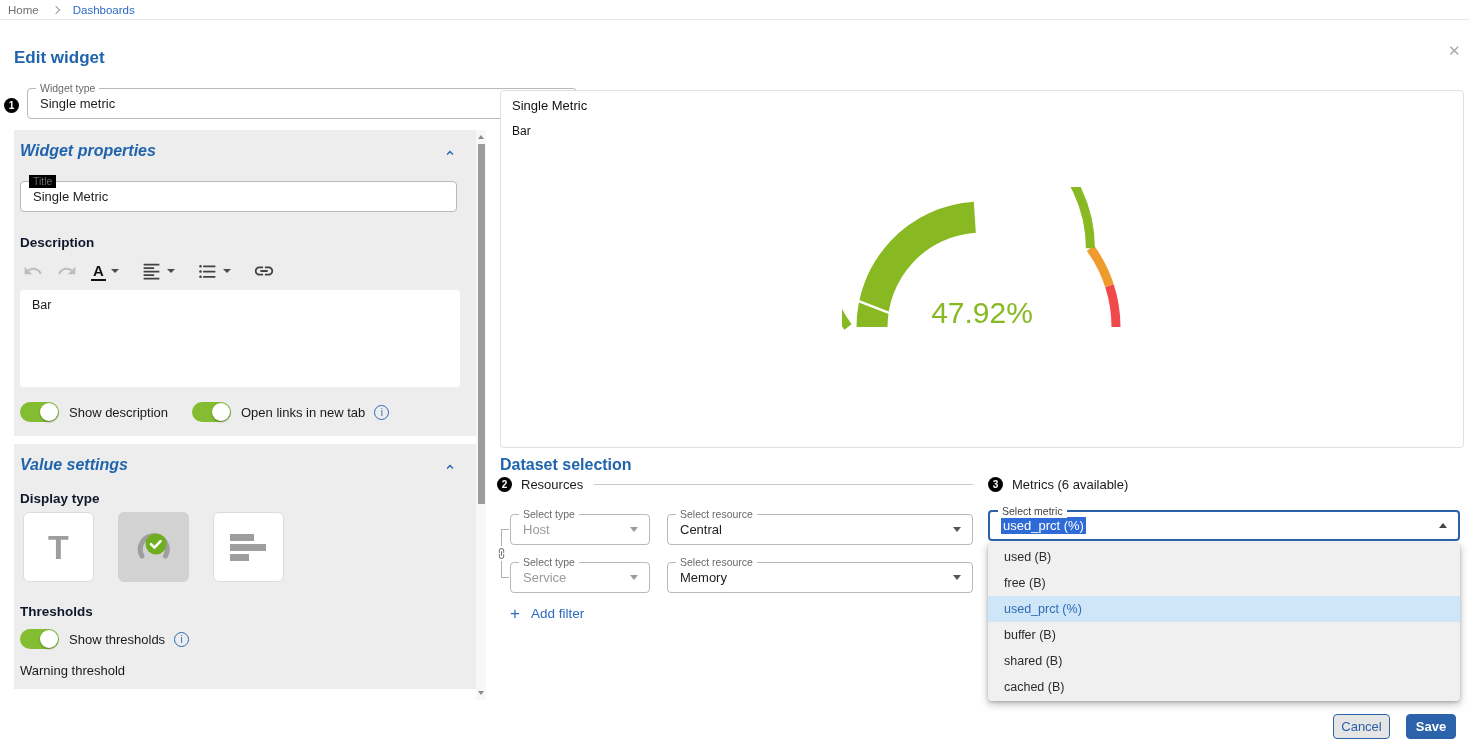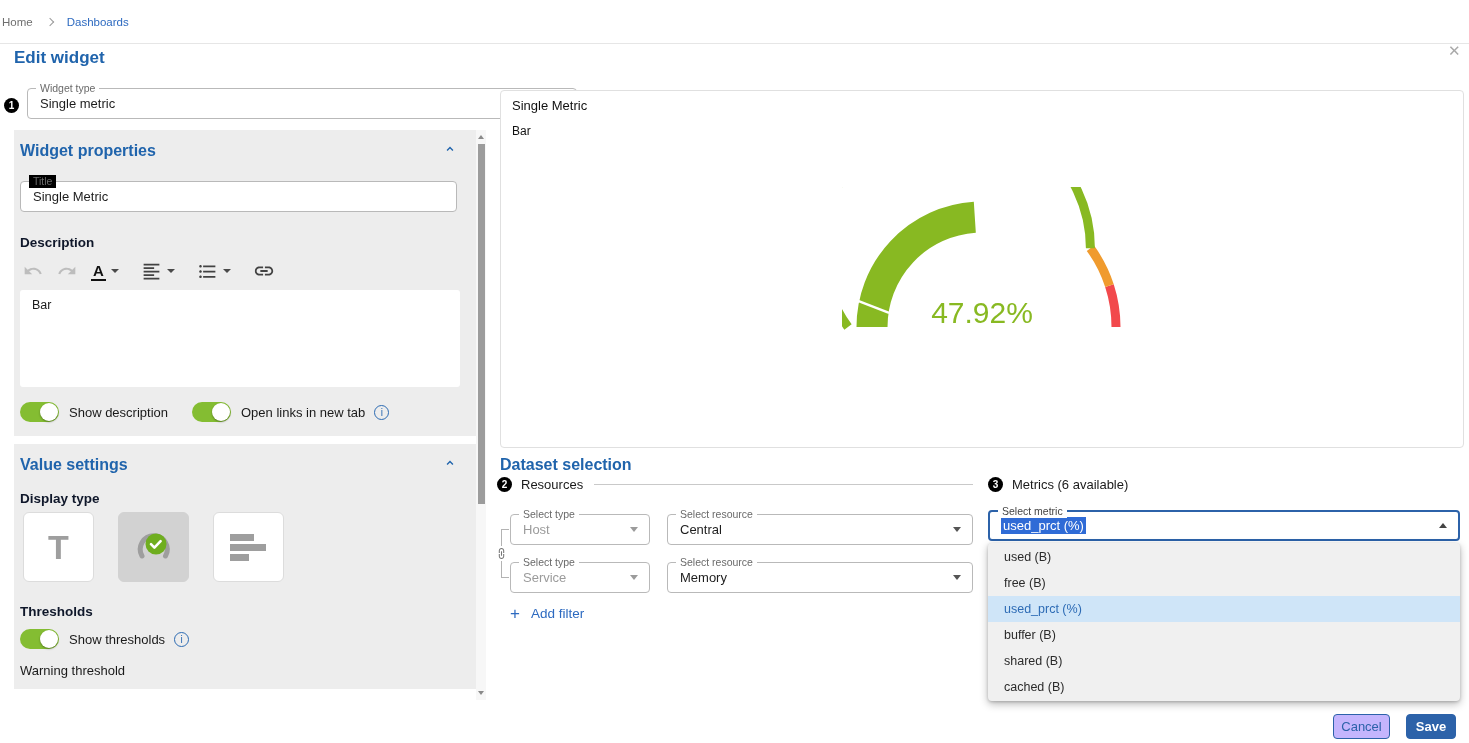--- a/index.html
+++ b/index.html
@@ -1,22 +1,22 @@
 <!DOCTYPE html>
 <html><head>
 <meta charset="utf-8">
 <style>
   * { margin:0; padding:0; box-sizing:border-box; }
   html,body { width:1469px; height:743px; background:#fff;
     font-family:"Liberation Sans", sans-serif; color:#222; overflow:hidden; }
   #app { position:relative; width:1469px; height:743px; }
 
   
-  .breadcrumb { position:absolute; top:0; left:0; right:0; height:44px;
-    border-bottom:1px solid #e6e6e6; display:flex; align-items:center; padding-left:2px; gap:10px; }
+  .breadcrumb { position:absolute; top:0; left:0; right:0; height:20px;
+    border-bottom:1px solid #e6e6e6; display:flex; align-items:center; padding-left:8px; gap:10px; }
   .bc-home { font-size:11.5px; color:#6f6f6f; cursor:pointer; }
   .bc-chevron { width:6px; height:6px; border-top:1.5px solid #9a9a9a; border-right:1.5px solid #9a9a9a;
     transform:rotate(45deg); margin:0 4px; }
   .bc-link { font-size:11.5px; color:#2d6ac0; cursor:pointer; }
 
   .page-title { position:absolute; left:14px; top:48px; font-size:17px; font-weight:bold; color:#2064ac; }
   .close-x { position:absolute; left:1448px; top:42px; font-size:15px; color:#a9a9a9; cursor:pointer; }
 
   
   .field { position:relative; height:31px; border:1px solid #b9b9b9; border-radius:4px; background:#fff;
@@ -34,21 +34,21 @@
   .step-badge { width:15px; height:15px; border-radius:50%; background:#000; color:#fff;
     font-size:10px; font-weight:bold; display:flex; align-items:center; justify-content:center; flex:0 0 auto; }
 
   
   #step1-badge { position:absolute; left:4px; top:98px; }
   #widget-type-select { position:absolute; left:27px; top:88px; width:550px; cursor:pointer; }
 
   
   .left-panel { position:absolute; left:14px; top:130px; width:472px; height:570px; overflow:hidden; }
   .card { width:463px; background:#ededed; padding:12px 20px 14px 6px; }
-  .card-head { display:flex; align-items:flex-start; justify-content:space-between; }
+  .card-head { display:flex; align-items:flex-end; justify-content:space-between;font-style:italic; }
   .card-title { font-size:16px; font-weight:bold; color:#2064ac; }
   .chev-up { flex:0 0 auto; cursor:pointer; }
   .sub-label { font-size:13.5px; font-weight:bold; color:#0f172a; }
   .plain-label { font-size:13px; color:#1a1a1a; }
 
   #title-field { margin-top:21px; }
   #title-field .field-label, .on-gray .field-label { background:#000000; }
 
   .toolbar { margin-top:9px; display:flex; align-items:center; height:24px; margin-left:3px; }
   .tb-gap { width:14px; }
@@ -122,21 +122,21 @@
   #metric-select { margin-top:18px; border:2px solid #2c62a9; padding-left:11px; cursor:pointer; }
   #metric-select .field-label { color:#444; }
   #metric-select .sel-text { font-size:13px; color:#fff; background:#2f6bd6; padding:1px 2px; }
   .metric-menu { position:absolute; left:0; top:66px; width:472px; background:#f0f0f0; border-radius:4px;
     box-shadow:0 3px 8px rgba(0,0,0,0.28), 0 1px 3px rgba(0,0,0,0.18); padding:1px 0; z-index:5; }
   .menu-item { height:26px; display:flex; align-items:center; padding-left:16px; font-size:12.5px;
     color:#2b2b2b; cursor:pointer; }
   .menu-item.selected { background:#cfe5f8; color:#2d6bb5; }
 
   
-  .btn-cancel { position:absolute; left:1333px; top:714px; width:57px; height:25px; background:#c4b5fd;
+  .btn-cancel { position:absolute; left:1333px; top:714px; width:57px; height:25px; background:#e5e5e5;
     border:1px solid #2c62a9; border-radius:4px; color:#2c62a9; font-size:13px;
     display:flex; align-items:center; justify-content:center; cursor:pointer; }
   .btn-save { position:absolute; left:1406px; top:714px; width:50px; height:25px; background:#2c62a9;
     border:1px solid #2c62a9; border-radius:4px; color:#fff; font-size:13px; font-weight:bold;
     display:flex; align-items:center; justify-content:center; cursor:pointer; }
 </style>
 </head>
 <body>
 
 <div id="app">

